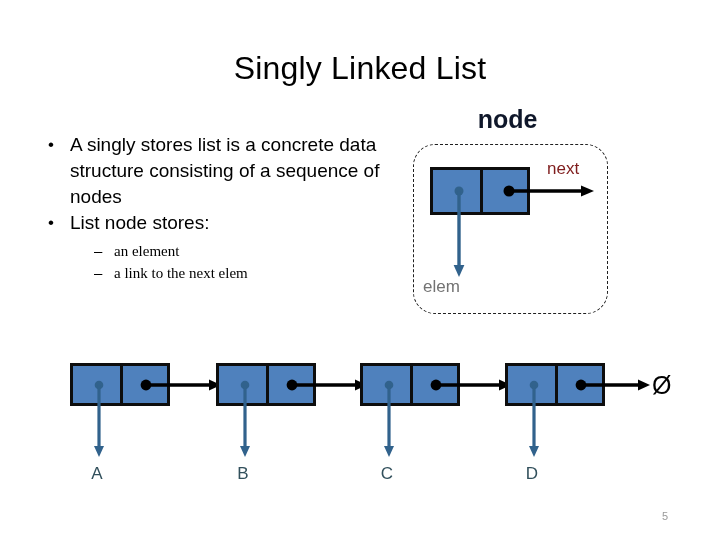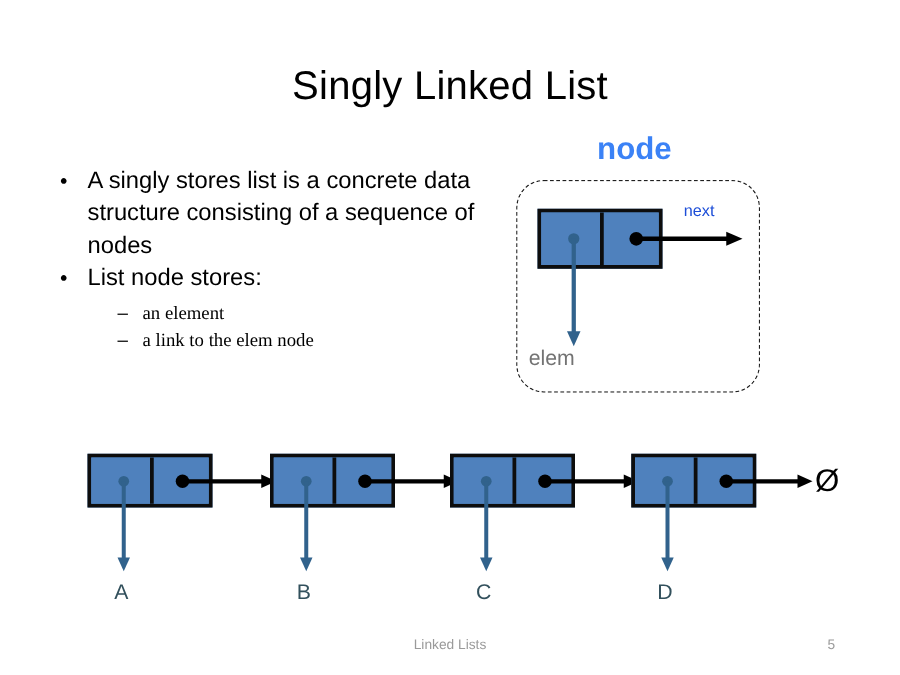--- a/index.html
+++ b/index.html
@@ -90,21 +90,21 @@
   }
   .node-title {
     position: absolute;
     left: 0;
     top: 0;
     width: 205px;
     text-align: center;
     font-size: 25px;
     font-weight: bold;
     line-height: 30px;
-    color: #3b82f6;
+    color: #0f172a;
   }
   .node-dashbox {
     position: absolute;
     left: 8px;
     top: 40px;
     width: 195px;
     height: 170px;
     border: 1.6px dashed #1f1f1f;
     border-radius: 22px;
     box-sizing: border-box;
@@ -151,23 +151,23 @@
     position: absolute;
     left: 98px;
     top: 79px;
     width: 92px;
     height: 16px;
   }
   .next-label {
     position: absolute;
     left: 142px;
     top: 54px;
-    font-size: 13px;
+    font-size: 17px;
     line-height: 22px;
-    color: #1d4ed8;
+    color: #7f1d1d;
   }
 
   
   .chain {
     position: absolute;
     left: 0;
     top: 0;
     width: 720px;
     height: 540px;
     pointer-events: none;
@@ -260,21 +260,21 @@
       <span class="bullet-text">List node stores:</span>
     </div>
 
     <div class="sub-list">
       <div class="sub-row">
         <span class="sub-marker">–</span>
         <span class="sub-text">an element</span>
       </div>
       <div class="sub-row">
         <span class="sub-marker">–</span>
-        <span class="sub-text">a link to the elem node</span>
+        <span class="sub-text">a link to the next elem</span>
       </div>
     </div>
 
   </div>
 
   <div class="node-diagram">
 
     <div class="node-title">node</div>
 
     <div class="node-dashbox"></div>
@@ -389,16 +389,15 @@
         <circle cx="6" cy="8" r="5.4" fill="#000000"></circle>
         <line x1="6" y1="8" x2="64" y2="8" stroke="#000000" stroke-width="3.4"></line>
         <polygon points="75,8 63,2.6 63,13.4" fill="#000000"></polygon>
       </svg>
     </div>
 
     <div class="null-symbol">Ø</div>
 
   </div>
 
-  <div class="footer-text">Linked Lists</div>
   <div class="footer-page">5</div>
 
 </div>
 
 </body></html>

